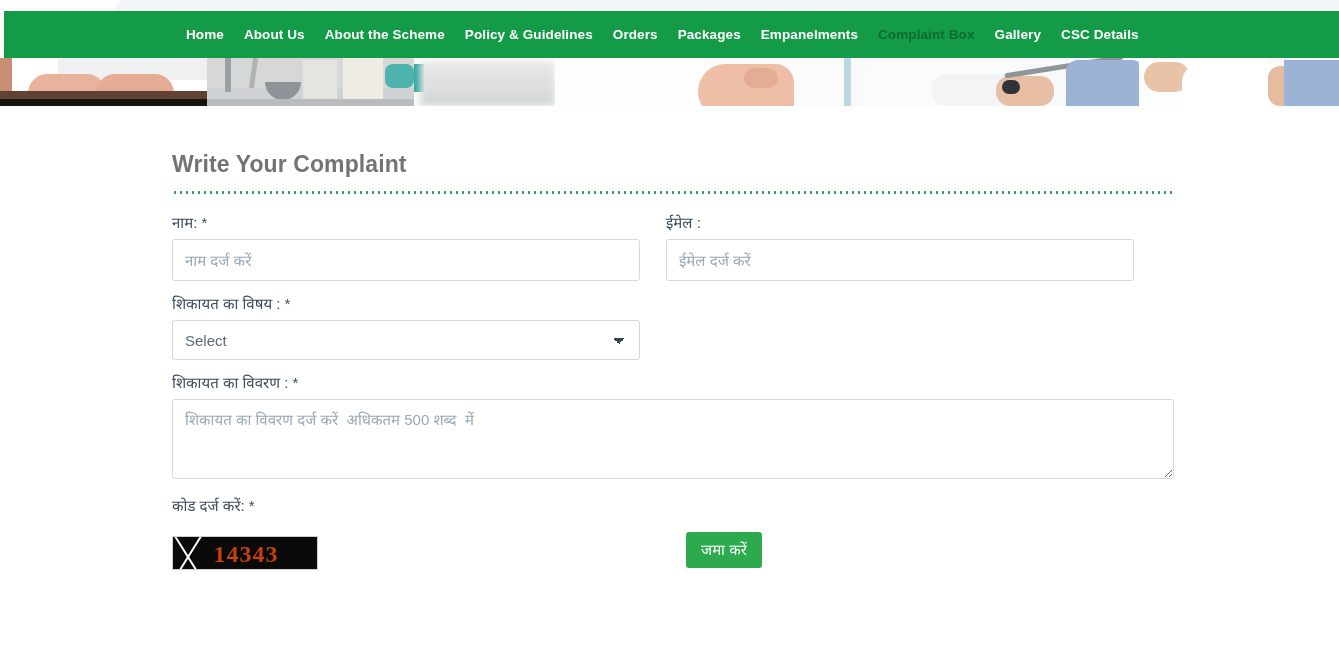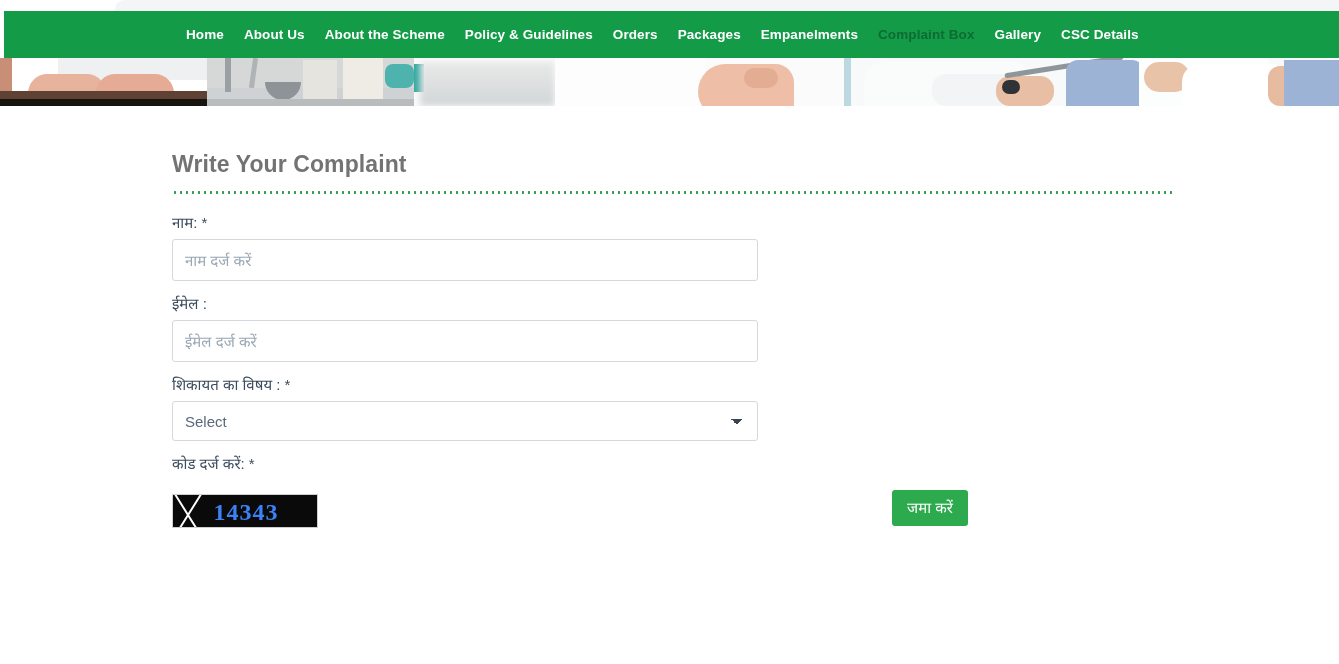--- a/index.html
+++ b/index.html
@@ -101,21 +101,21 @@
   .divider {
     margin-top:13px;
     width:1003px;
     height:3px;
     background-image: radial-gradient(circle, #2c9e4f 1.1px, rgba(0,0,0,0) 1.3px);
     background-size: 6px 3px;
     background-repeat: repeat-x;
   }
 
   .grid { margin-top:19px; display:flex; flex-wrap:wrap; gap:0 26px; }
-  .col { width:586px; }
+  .col { width:468px; }
   .field { margin-bottom:13px; }
   .field-full { width:1002px; }
 
   label.flabel {
     display:block;
     font-size:15px;
     color:#3b4b5c;
     margin-bottom:7px;
     line-height:19px;
     font-family:"Liberation Sans", sans-serif;
@@ -156,34 +156,34 @@
     margin-top:14px;
     width:146px; height:34px;
     background:#0a0a0a;
     border:1px solid #cfcfcf;
     position:relative;
     overflow:hidden;
   }
   .captcha .ctext {
     position:absolute; left:0; top:0; width:146px; height:34px;
     display:flex; align-items:center; justify-content:center;
-    color:#3b82f6;
+    color:#c2410c;
     font-family:"Liberation Serif", serif;
     font-weight:bold;
     font-size:24px;
     letter-spacing:1px;
     z-index:1;
   }
   .captcha .l1, .captcha .l2 {
     position:absolute; background:#ffffff; z-index:2;
   }
   .captcha .l1 { left:14px; top:-6px; width:1.6px; height:52px; transform:rotate(32deg); }
   .captcha .l2 { left:14px; top:-6px; width:1.6px; height:52px; transform:rotate(-32deg); }
 
-  .btn-wrap { width:488px; display:flex; justify-content:center; padding-top:10px; }
+  .btn-wrap { width:488px; display:flex; justify-content:flex-start; padding-top:10px; }
   .submit-btn {
     background:#2eaa4e;
     border:none;
     border-radius:3px;
     color:#ffffff;
     font-size:15px;
     font-weight:normal;
     padding:9px 15px;
     cursor:pointer;
     font-family:"Liberation Sans", sans-serif;
@@ -279,20 +279,24 @@
         </div>
         <div class="col">
           <div class="field">
             <label class="flabel">शिकायत का विषय : *</label>
             <select class="sel">
               <option>Select</option>
             </select>
           </div>
         </div>
 
+        <div class="field field-full">
+          <label class="flabel">शिकायत का विवरण : *</label>
+          <textarea class="txta" placeholder="शिकायत का विवरण दर्ज करें  अधिकतम 500 शब्द  में" style=""></textarea>
+        </div>
 
         <div class="field field-full">
           <label class="flabel">कोड दर्ज करें: *</label>
           <div class="code-row">
             <div class="code-left">
               <div class="captcha">
                 <div class="ctext">14343</div>
                 <div class="l1"></div>
                 <div class="l2"></div>
               </div>

